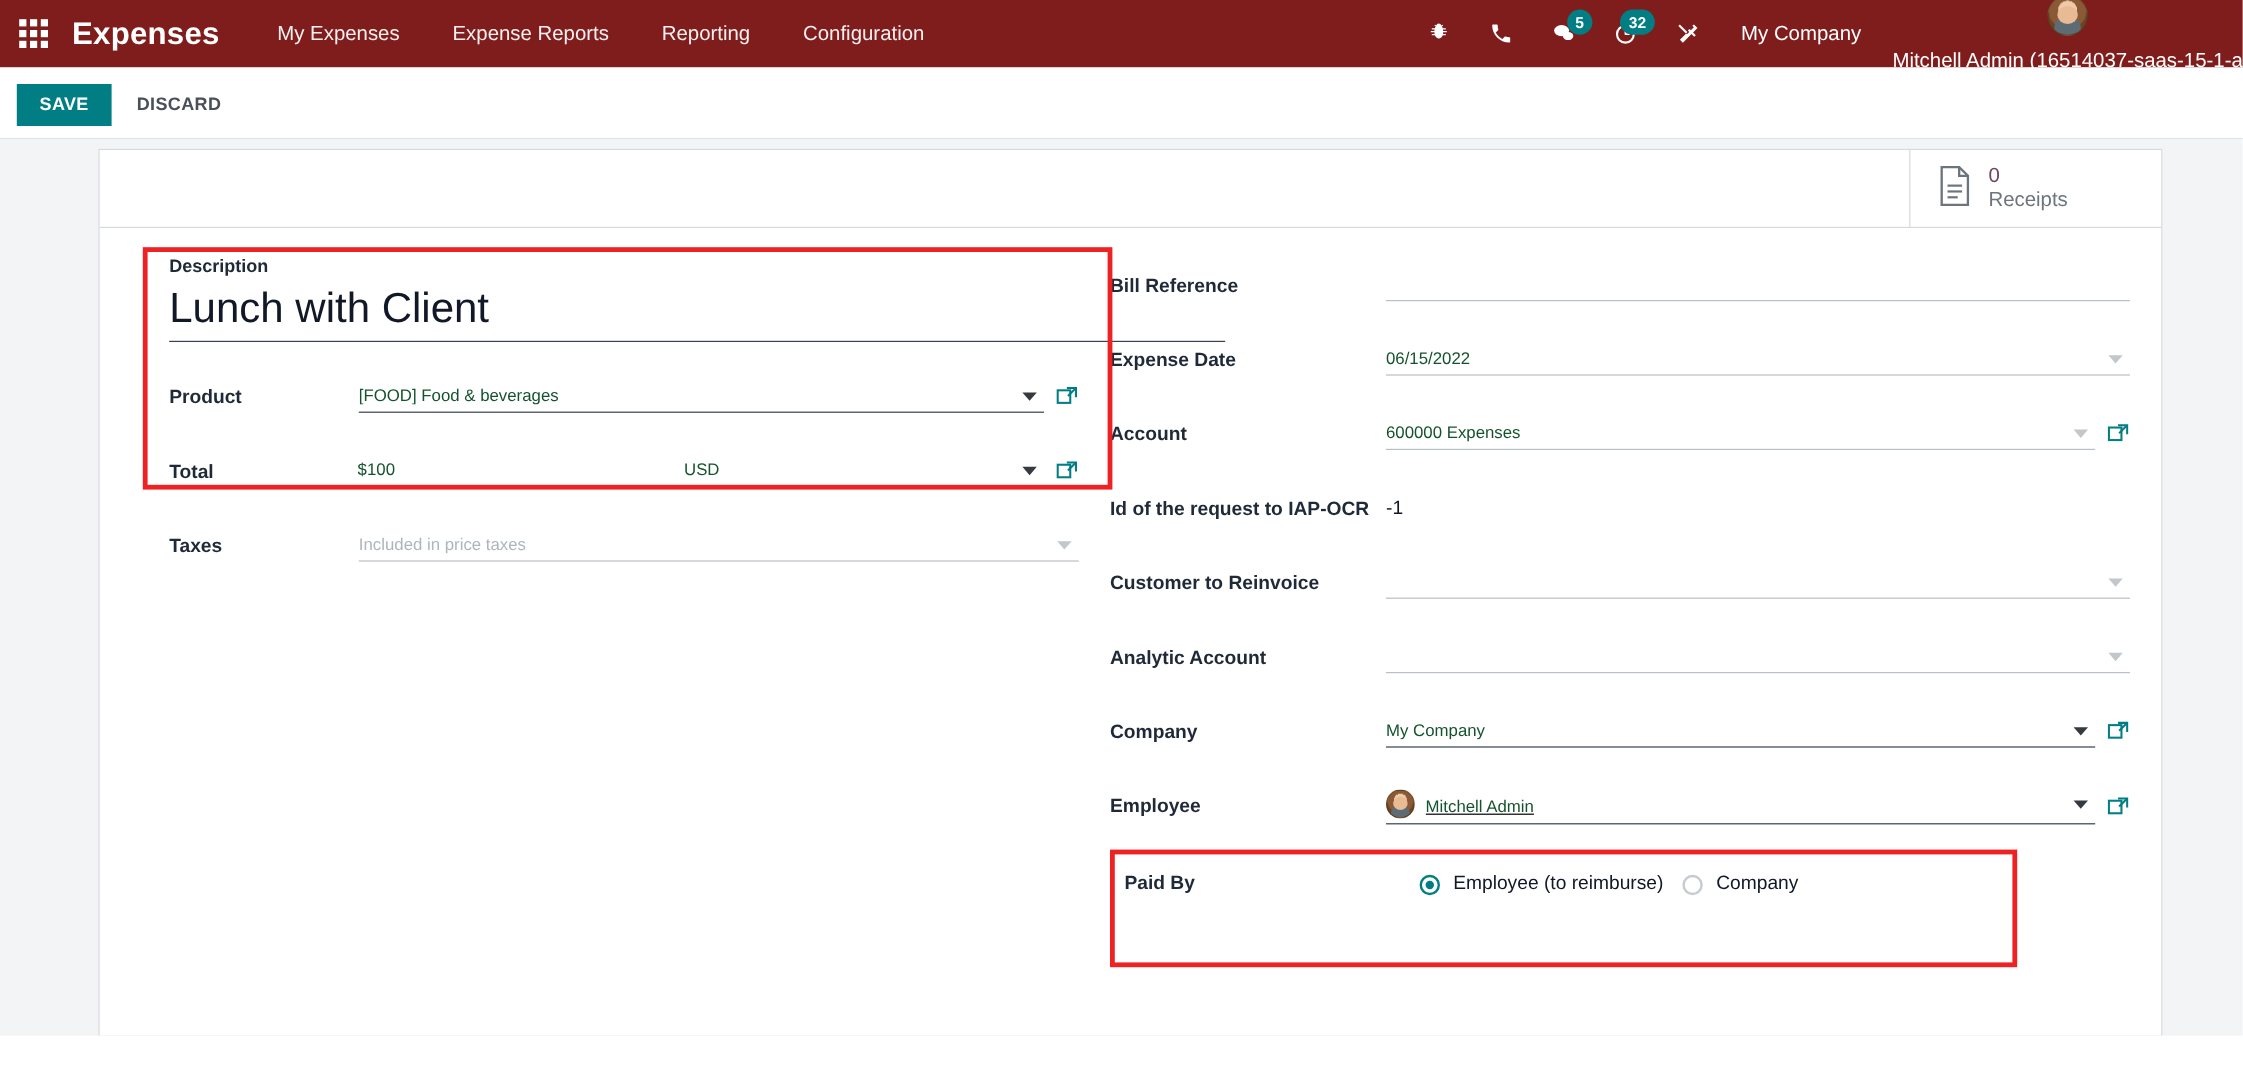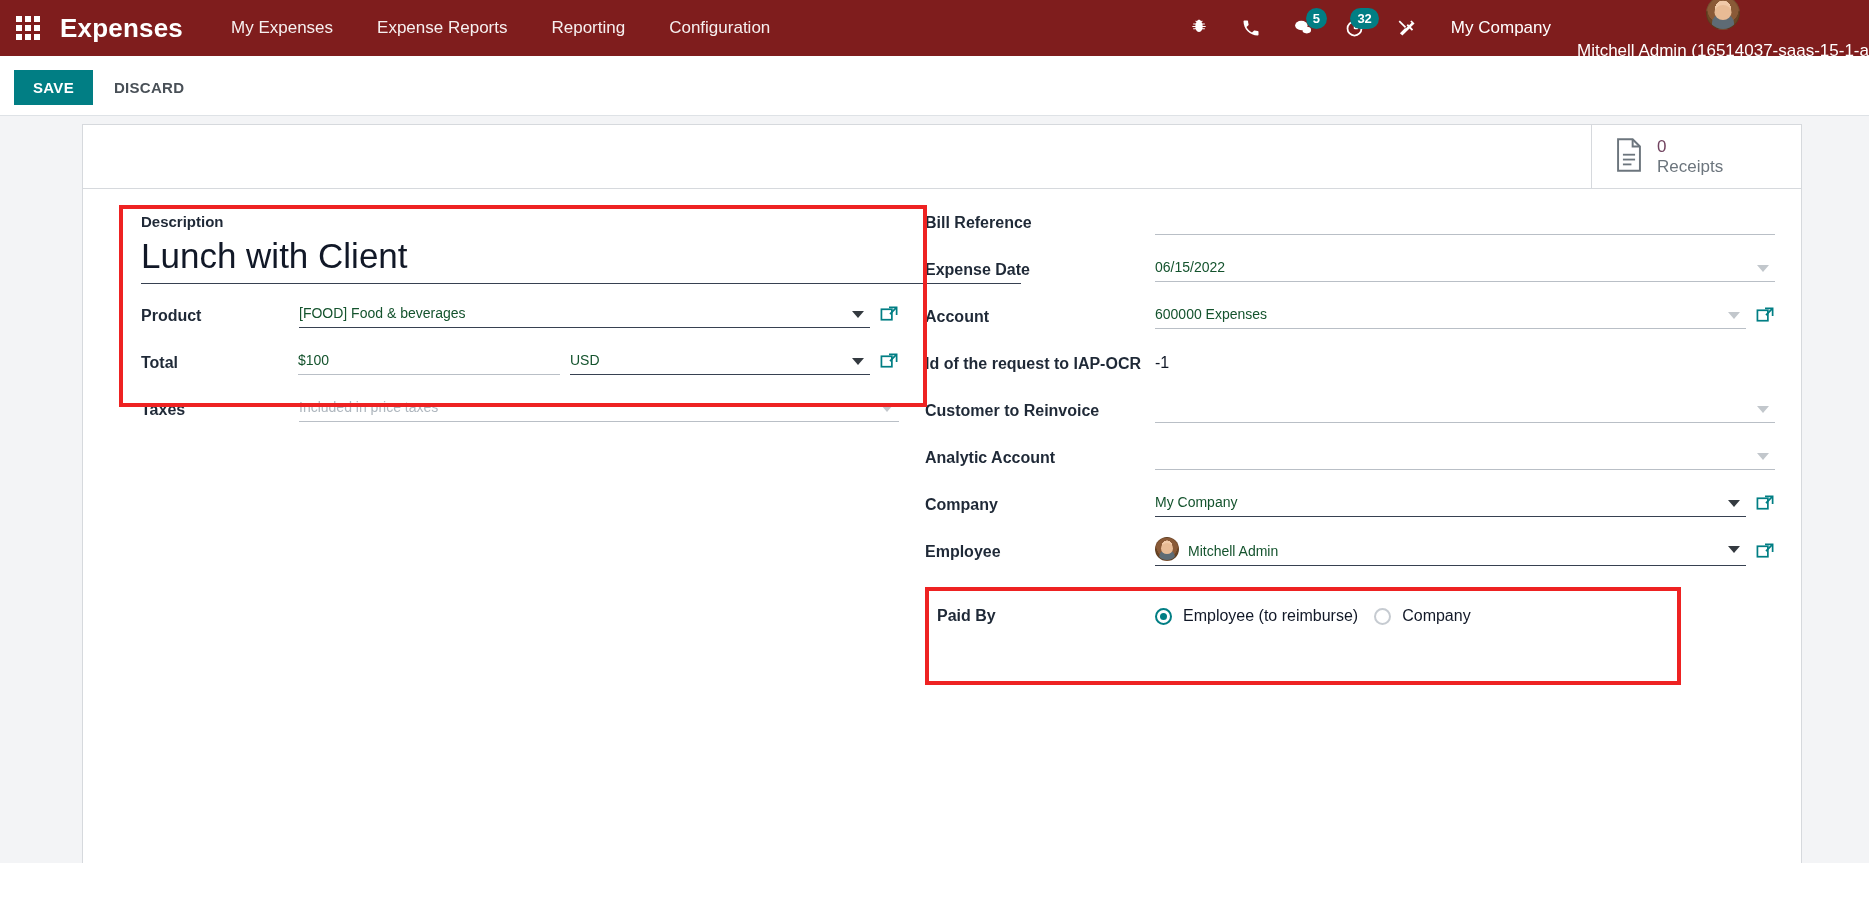--- a/index.html
+++ b/index.html
@@ -83,21 +83,21 @@
   .col-left { width: 800px; padding-right: 10px; position: relative; }
   .col-right { flex: 1; padding-left: 16px; position: relative; }
 
   .title-block { padding: 18px 0 4px 32px; }
   .field-label-sm { font-size: 15px; color: #1f2937; font-weight: 600; margin-bottom: 4px; }
   .title-input {
     font-size: 35px; color: #111827; border: none; border-bottom: 1px solid #374151;
     width: 880px; padding: 2px 0 7px 0; background: transparent; font-family: inherit; outline: none;
   }
 
-  .frow { display: flex; align-items: flex-start; margin-top: 13px; min-height: 34px; }
+  .frow { display: flex; align-items: flex-start; margin-top: 28px; min-height: 34px; }
   .flabel { font-size: 16px; color: #1f2937; font-weight: 600; padding-top: 6px; }
   .col-left .flabel { width: 190px; padding-left: 32px; }
   .col-right .flabel { width: 230px; }
   .fval { flex: 1; display: flex; align-items: center; gap: 10px; }
 
   .uline {
     border: none; border-bottom: 1px solid #b9bfc6; background: transparent;
     font-size: 14px; color: #14532d; font-family: inherit; padding: 4px 0 6px 0; outline: none; width: 100%;
   }
   .uline::placeholder { color: #adb5bd; }
@@ -359,38 +359,38 @@
                       <path d="M9.5 2.5H17.5V10.5"></path>
                       <path d="M10.5 9.5 17.2 2.8"></path>
                     </svg>
                 </span>
               </div>
             </div>
 
             <div class="frow">
               <div class="flabel">Employee</div>
               <div class="fval">
-                <div class="sel-wrap" style="border-bottom:1px solid #374151;padding-bottom:4px;gap:9px;">
+                <div class="sel-wrap" style="border-bottom:1px solid #374151;padding-bottom:4px;gap:9px;text-decoration:underline;">
                   <span class="avatar-sm"></span>
                   <input class="uline uline-dark" style="border-bottom: none; padding-bottom: 0px;" value="Mitchell Admin">
                   <span class="caret"></span>
                 </div>
                 <span class="ext-link">
                   <svg width="19" height="19" viewBox="0 0 20 20">
                       <rect x="1.5" y="4.5" width="11" height="11"></rect>
                       <path d="M9.5 2.5H17.5V10.5"></path>
                       <path d="M10.5 9.5 17.2 2.8"></path>
                     </svg>
                 </span>
               </div>
             </div>
 
             <div class="paid-wrap" style="margin-top:16px;">
               <div class="hl" id="hl-paid"></div>
-              <div class="frow" style="margin-top:0;padding-top:14px;padding-left:12px;">
+              <div class="frow" style="margin-top:0;padding-top:14px;padding-left:12px;gap:28px;">
                 <div class="flabel" style="width:218px;">Paid By</div>
                 <div class="fval">
                   <div class="radio-group">
                     <label class="radio-opt checked">
                       <span class="radio-dot"></span>
                       <span class="radio-lbl">Employee (to reimburse)</span>
                     </label>
                     <label class="radio-opt">
                       <span class="radio-dot"></span>
                       <span class="radio-lbl">Company</span>

